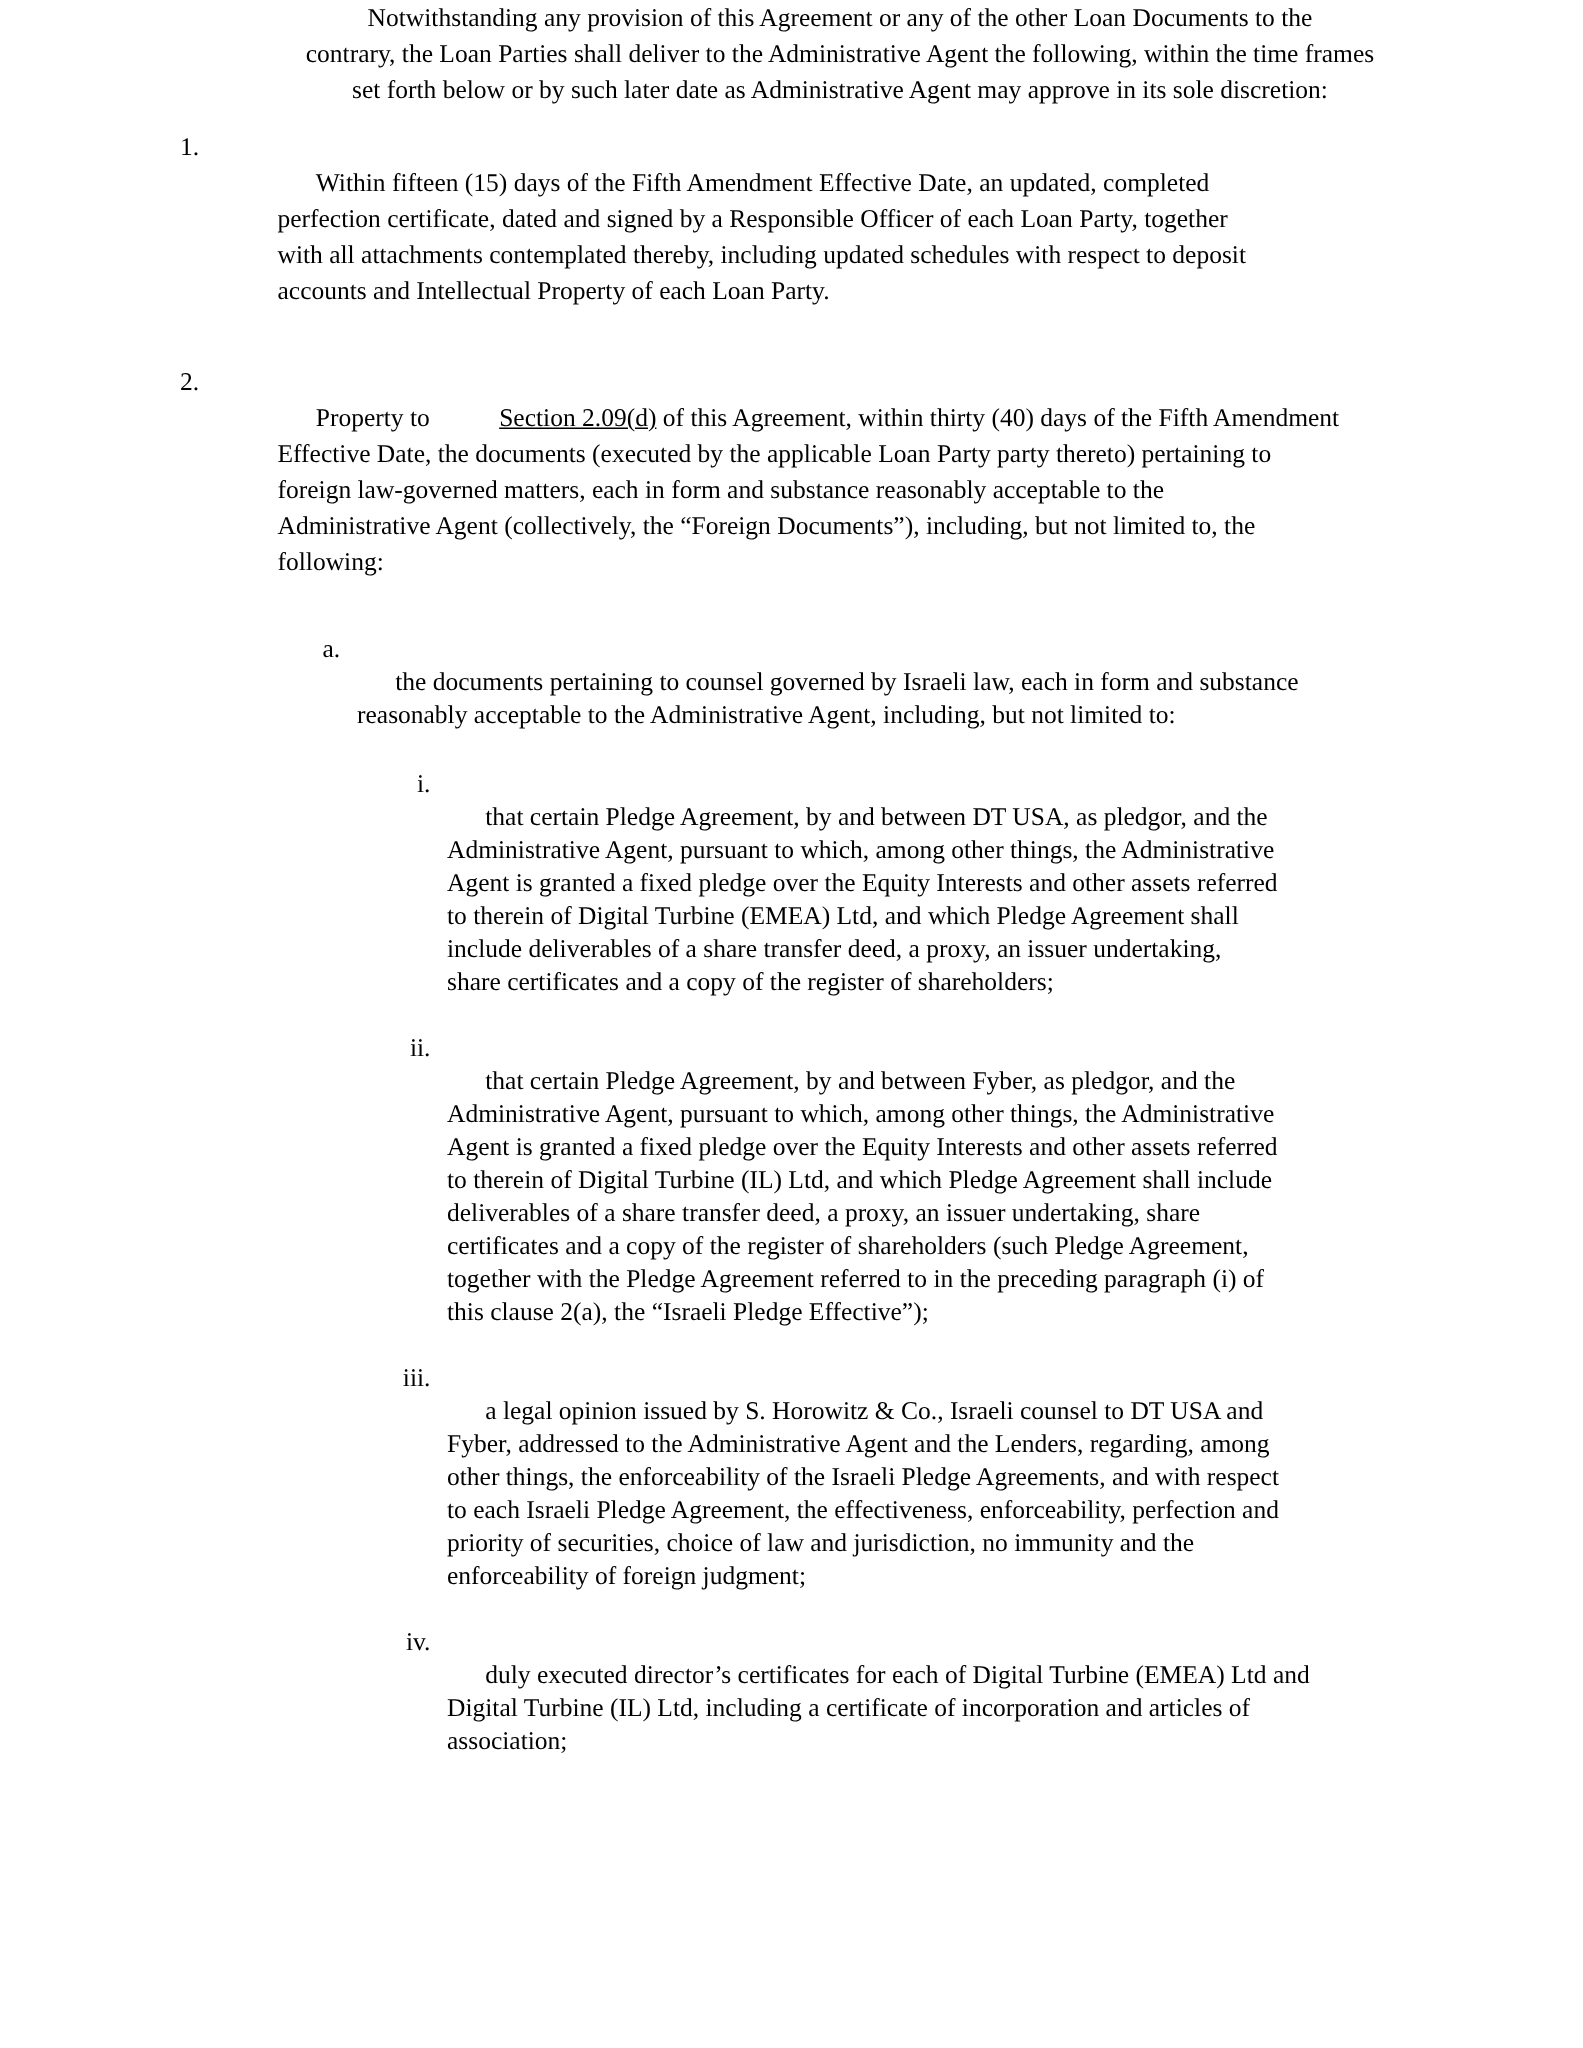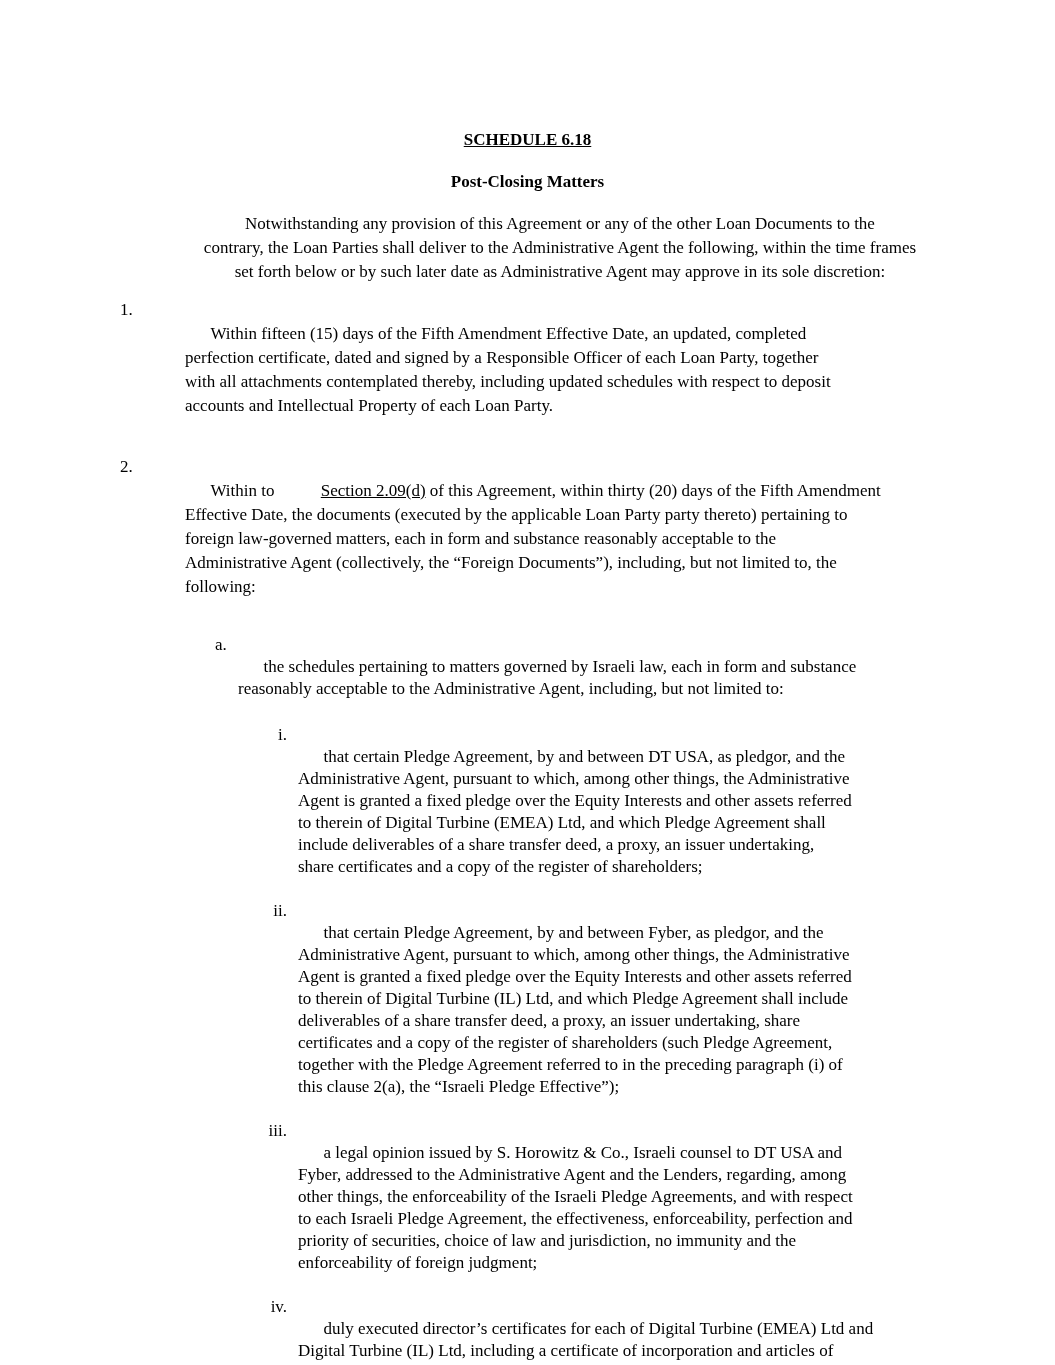--- a/index.html
+++ b/index.html
@@ -88,48 +88,44 @@
     text-align: right;
     white-space: normal;
   }
   .seg-bold { font-weight: normal; }
   .seg-underline { text-decoration: underline; margin-left: 42px; }
 </style>
 </head>
 <body>
 
 <div class="page">
-  <div class="header">
-    <div class="doc-title">SCHEDULE 6.18</div>
-    <div class="doc-subtitle">Post-Closing Matters</div>
-  </div>
 
   <div class="content">
 
     <div class="para"><span>Notwithstanding any provision of this Agreement or any of the other Loan Documents to the
 contrary, the Loan Parties shall deliver to the Administrative Agent the following, within the time frames
 set forth below or by such later date as Administrative Agent may approve in its sole discretion:</span></div>
 
     <div class="item-l1 item-1">
       <span class="marker">1.</span><span><span>Within fifteen (15) days of the Fifth Amendment Effective Date, an updated, completed
 perfection certificate, dated and signed by a Responsible Officer of each Loan Party, together
 with all attachments contemplated thereby, including updated schedules with respect to deposit
 accounts and Intellectual Property of each Loan Party.</span></span>
     </div>
 
     <div class="item-l1 item-2">
-      <span class="marker">2.</span><span><span>Within to </span><span class="seg-underline">Section 2.09(d)</span><span> of this Agreement, within thirty (20) days of the Fifth Amendment
+      <span class="marker">2.</span><span><span>Property to </span><span class="seg-underline">Section 2.09(d)</span><span> of this Agreement, within thirty (40) days of the Fifth Amendment
 Effective Date, the documents (executed by the applicable Loan Party party thereto) pertaining to
 foreign law-governed matters, each in form and substance reasonably acceptable to the
 Administrative Agent (collectively, the </span><span class="seg-bold">“Foreign Documents”</span><span>), including, but not limited to, the
 following:</span></span>
     </div>
 
     <div class="item-l2">
-      <span class="marker">a.</span><span><span>the schedules pertaining to matters governed by Israeli law, each in form and substance
+      <span class="marker">a.</span><span><span>the documents pertaining to counsel governed by Israeli law, each in form and substance
 reasonably acceptable to the Administrative Agent, including, but not limited to:</span></span>
     </div>
 
     <div class="item-l3">
       <span class="marker">i.</span><span><span>that certain Pledge Agreement, by and between DT USA, as pledgor, and the
 Administrative Agent, pursuant to which, among other things, the Administrative
 Agent is granted a fixed pledge over the Equity Interests and other assets referred
 to therein of Digital Turbine (EMEA) Ltd, and which Pledge Agreement shall
 include deliverables of a share transfer deed, a proxy, an issuer undertaking,
 share certificates and a copy of the register of shareholders;</span></span>

